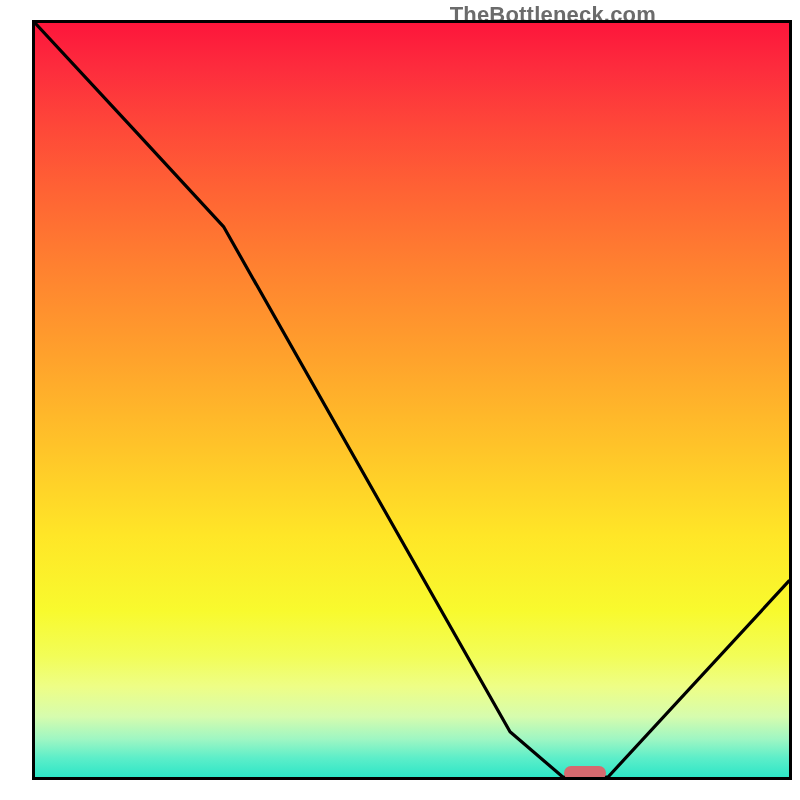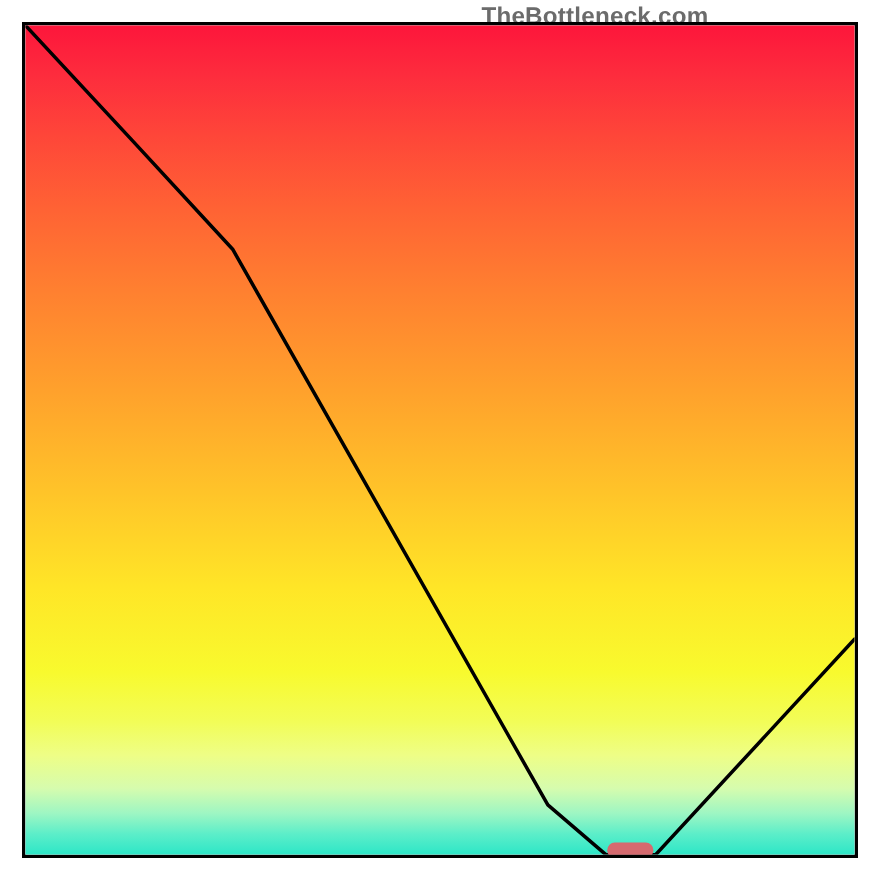--- a/index.html
+++ b/index.html
@@ -8,20 +8,21 @@
     width: 800px;
     height: 800px;
     overflow: hidden;
     background: #ffffff;
     font-family: Arial, Helvetica, sans-serif;
   }
   .canvas {
     position: relative;
     width: 656px;
     height: 800px;
+    margin-left: 12px;
   }
   .watermark {
     position: absolute;
     top: 2px;
     right: 12px;
     font-size: 22px;
     font-weight: 600;
     color: #6b6b6b;
     letter-spacing: 0.2px;
   }

